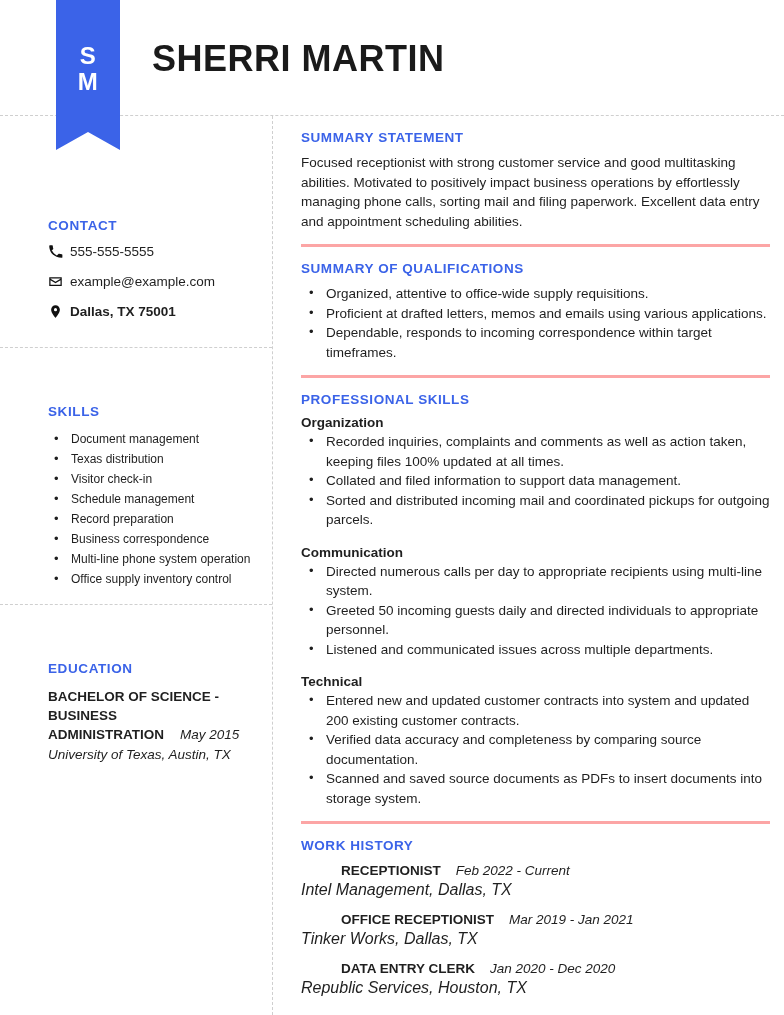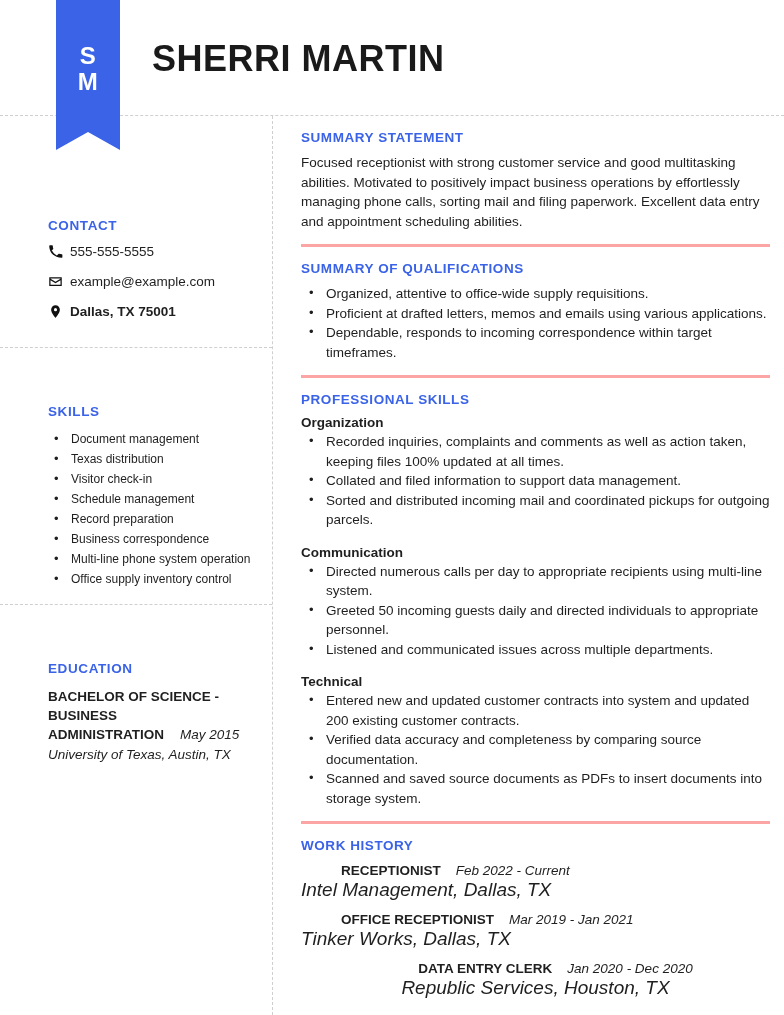--- a/index.html
+++ b/index.html
@@ -189,36 +189,36 @@
   .sub-heading {
     font-size: 13.5px;
     font-weight: bold;
     color: #1f1f1f;
     margin: 0 0 2px 0;
   }
   .skill-group { margin-bottom: 15px; }
   .skill-group:last-child { margin-bottom: 0; }
 
   .job { margin-bottom: 11px; }
-  .job:last-child { margin-bottom: 0; text-align: center; }
+  .job:last-child { margin-bottom: 0; }
   .job-title-row {
     font-size: 13.5px;
     font-weight: bold;
     line-height: 19px;
     color: #1f1f1f;
     padding-left: 40px;
   }
   .job-dates {
     font-weight: normal;
     font-style: italic;
     padding-left: 15px;
     white-space: nowrap;
   }
   .job-company {
-    font-size: 19px;
+    font-size: 16px;
     font-style: italic;
     line-height: 19px;
   }
 </style>
 </head>
 <body>
 
 <div class="header">
   <div class="ribbon">
     <span class="ribbon-initial">S</span>

